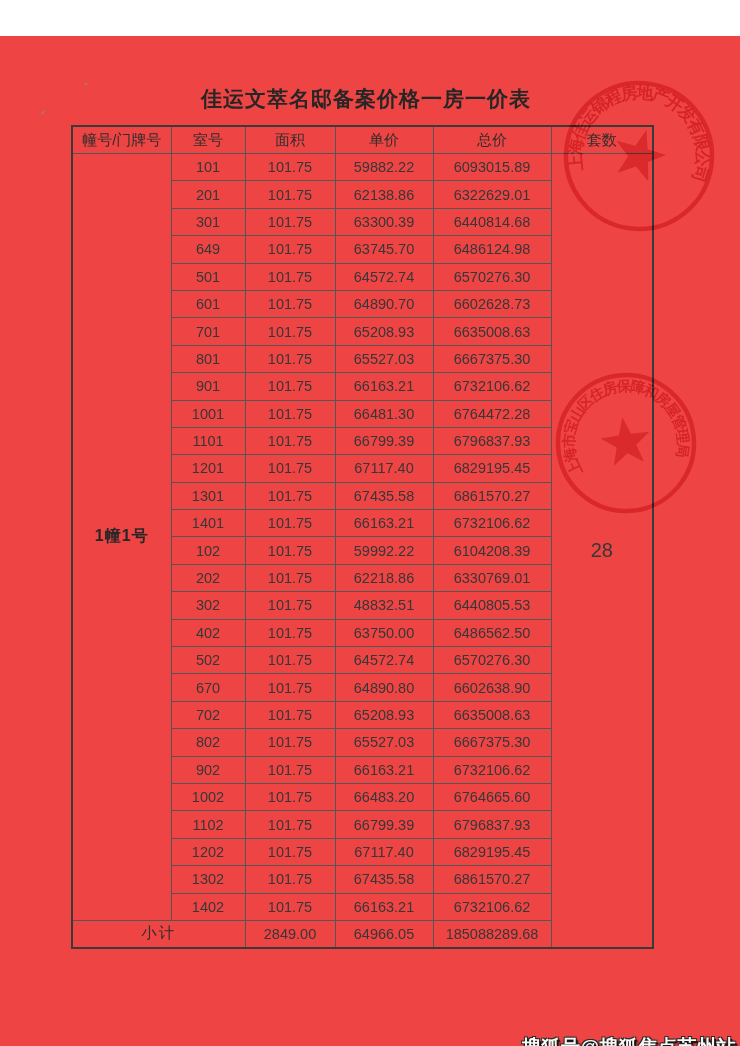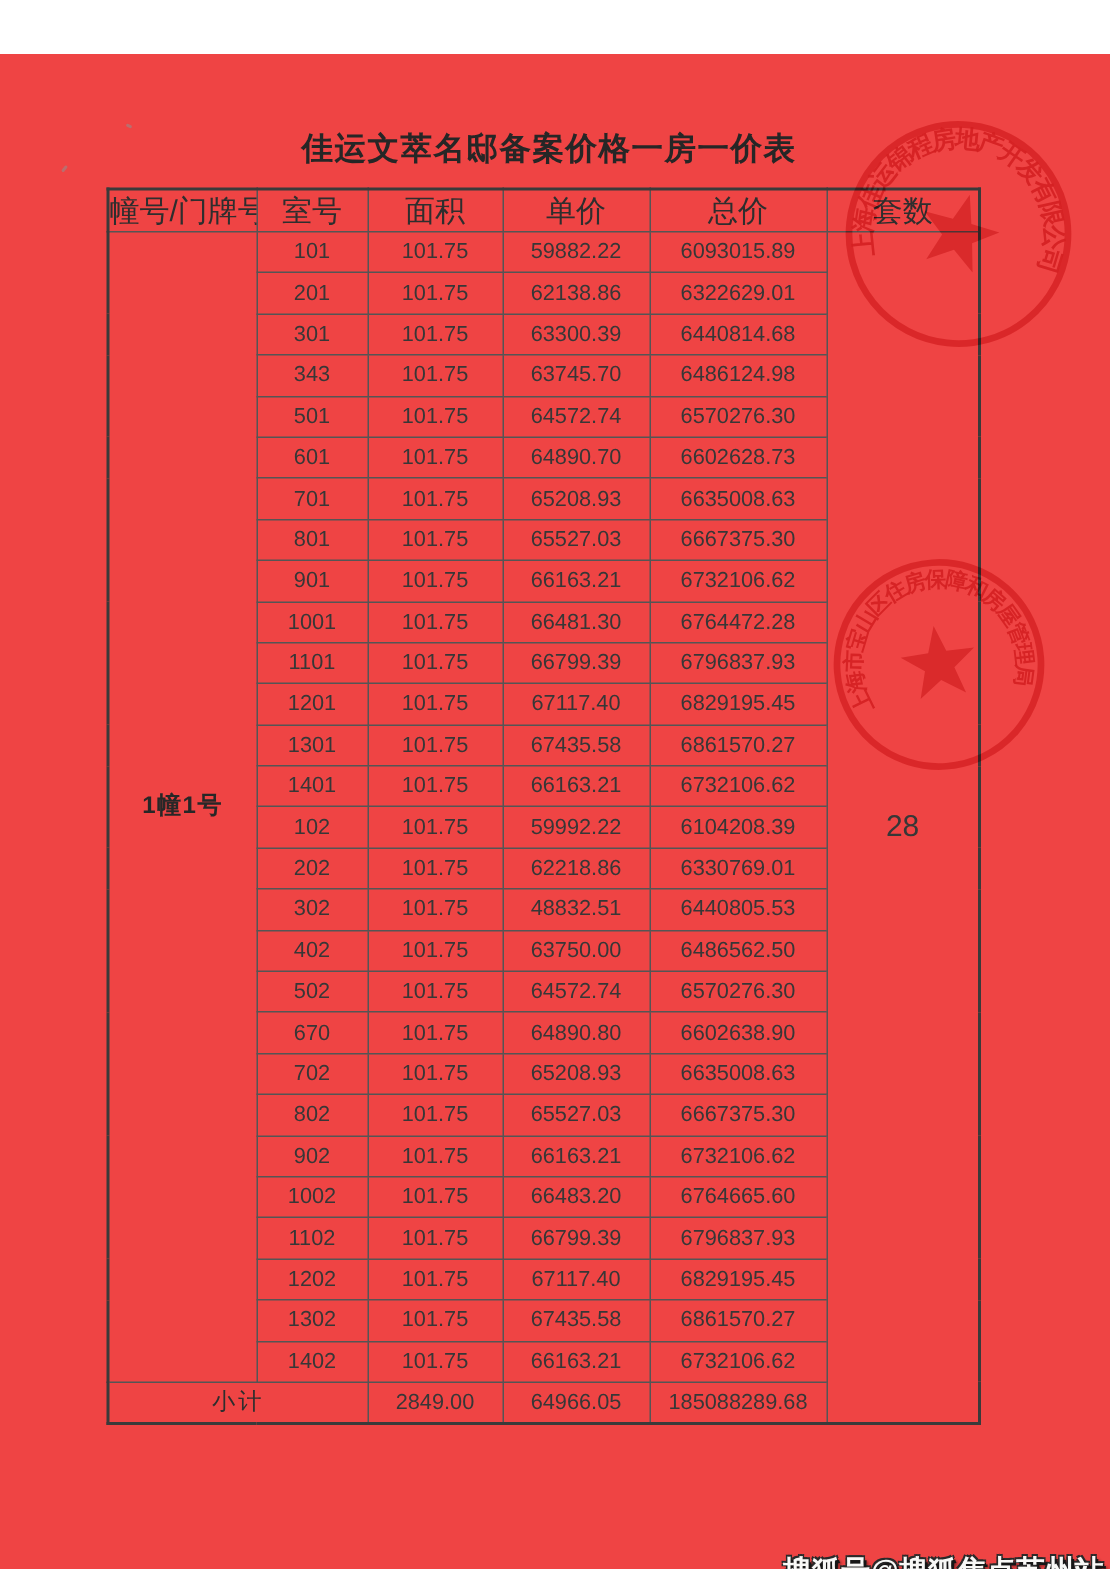--- a/index.html
+++ b/index.html
@@ -33,21 +33,21 @@
   .price-table{border:2px solid #3a3a3a;}
   .price-table th,.price-table td{
     border:1.5px solid #555;
     text-align:center;vertical-align:middle;
     padding:0;
     color:#373737;
     overflow:hidden;white-space:nowrap;
   }
   .price-table th{
     height:26px;
-    font-weight:500;font-size:20px;color:#2e2e2e;
+    font-weight:500;font-size:15px;color:#2e2e2e;
   }
   .price-table td{height:26px;font-size:14.5px;}
   .price-table tr{height:27.4px;}
   td.building{font-weight:bold;font-size:16px;color:#272727;letter-spacing:1px;}
   td.count{font-size:20px;}
   td.subtotal-label{font-size:15.5px;color:#2e2e2e;letter-spacing:2px;}
   .stamp{
     position:absolute;
     pointer-events:none;
     mix-blend-mode:multiply;
@@ -119,21 +119,21 @@
           <td>62138.86</td>
           <td>6322629.01</td>
         </tr>
         <tr>
           <td>301</td>
           <td>101.75</td>
           <td>63300.39</td>
           <td>6440814.68</td>
         </tr>
         <tr>
-          <td>343</td>
+          <td>649</td>
           <td>101.75</td>
           <td>63745.70</td>
           <td>6486124.98</td>
         </tr>
         <tr>
           <td>501</td>
           <td>101.75</td>
           <td>64572.74</td>
           <td>6570276.30</td>
         </tr>

